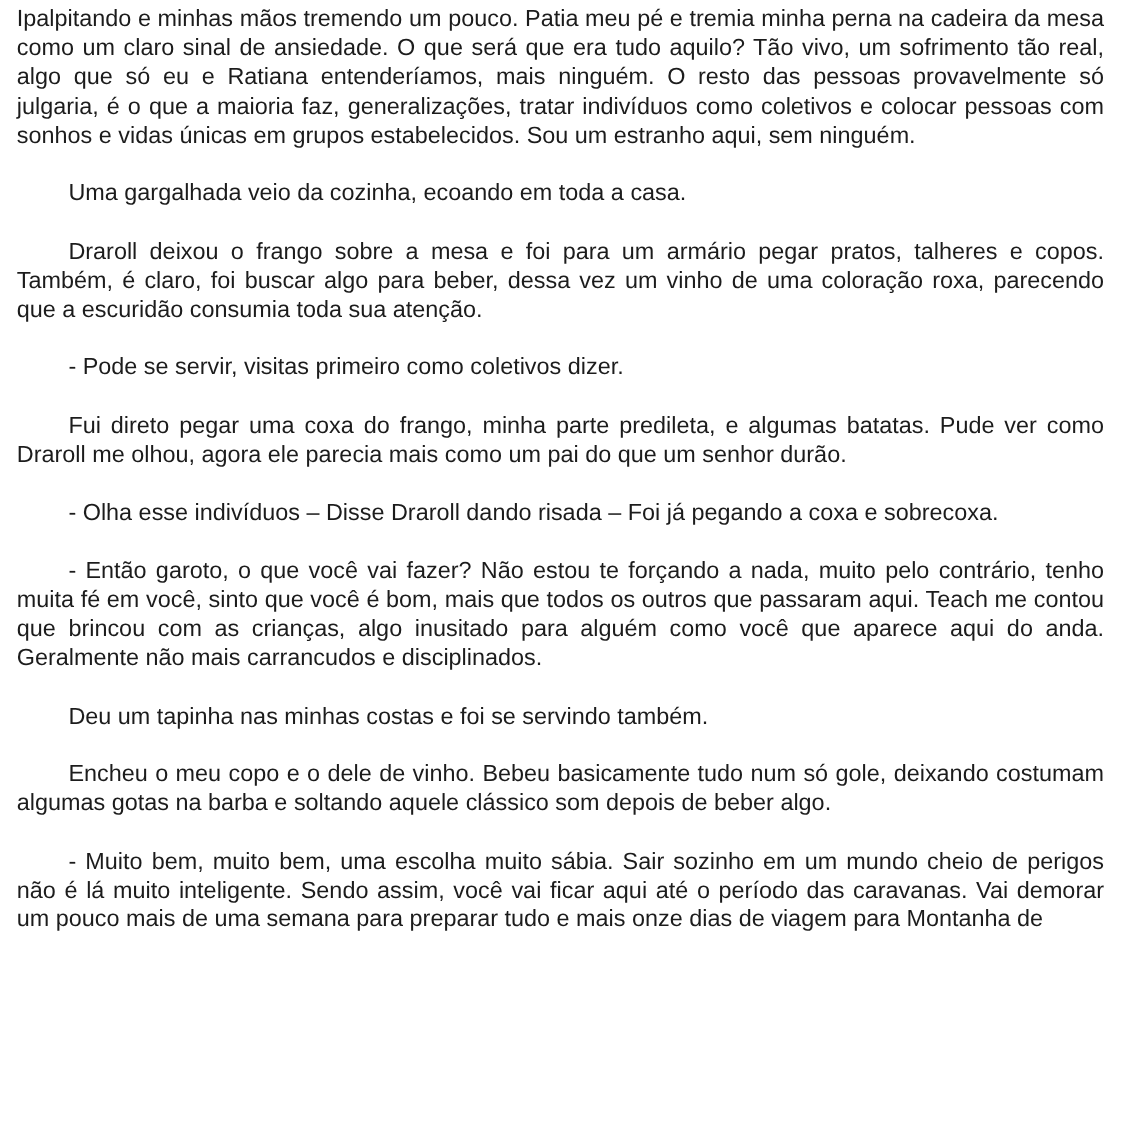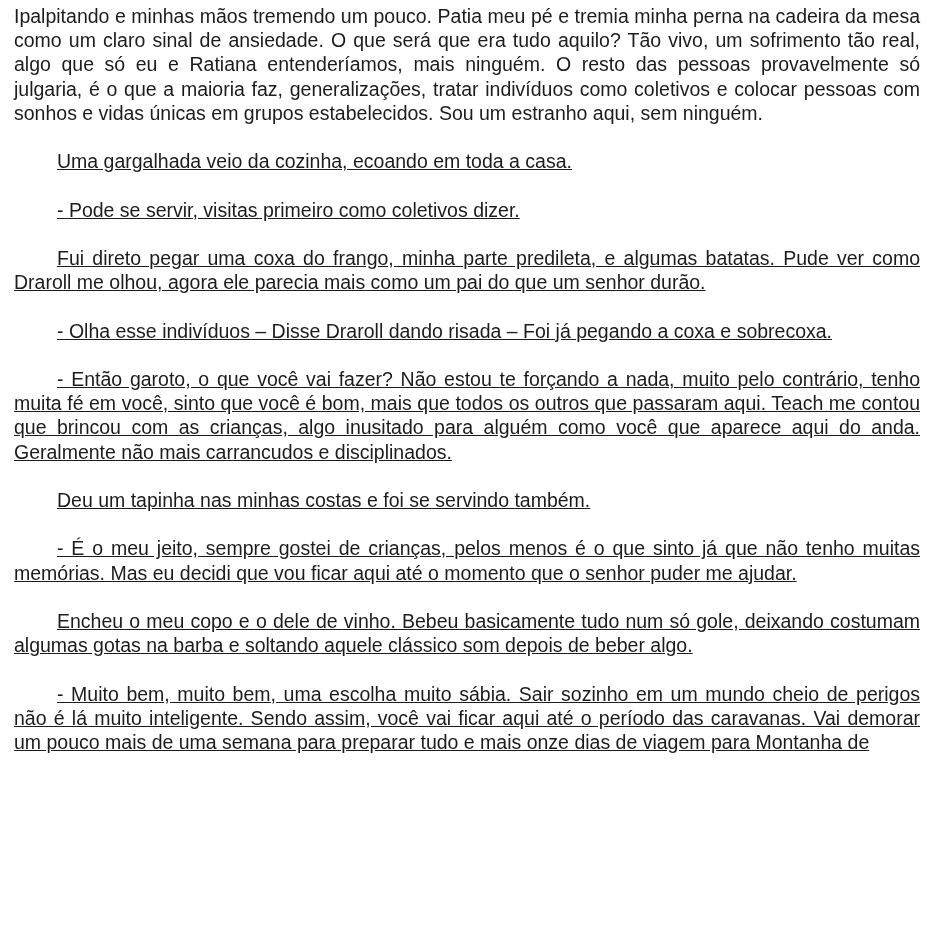--- a/index.html
+++ b/index.html
@@ -25,30 +25,29 @@
     color: #1c1c1c;
     text-align: justify;
     overflow: hidden;
   }
   .doc-page p {
     margin: 0 0 24.2px 0;
     padding: 0;
   }
   .doc-page p.indent {
     text-indent: 43px;
-    text-decoration: underline;
   }
 </style>
 </head>
 <body>
 
 <div class="doc-page">
   <p>Ipalpitando e minhas mãos tremendo um pouco. Patia meu pé e tremia minha perna na cadeira da mesa como um claro sinal de ansiedade. O que será que era tudo aquilo? Tão vivo, um sofrimento tão real, algo que só eu e Ratiana entenderíamos, mais ninguém. O resto das pessoas provavelmente só julgaria, é o que a maioria faz, generalizações, tratar indivíduos como coletivos e colocar pessoas com sonhos e vidas únicas em grupos estabelecidos. Sou um estranho aqui, sem ninguém.</p>
   <p class="indent">Uma gargalhada veio da cozinha, ecoando em toda a casa.</p>
+  <p class="indent">Draroll deixou o frango sobre a mesa e foi para um armário pegar pratos, talheres e copos. Também, é claro, foi buscar algo para beber, dessa vez um vinho de uma coloração roxa, parecendo que a escuridão consumia toda sua atenção.</p>
   <p class="indent">- Pode se servir, visitas primeiro como coletivos dizer.</p>
   <p class="indent">Fui direto pegar uma coxa do frango, minha parte predileta, e algumas batatas. Pude ver como Draroll me olhou, agora ele parecia mais como um pai do que um senhor durão.</p>
   <p class="indent">- Olha esse indivíduos – Disse Draroll dando risada – Foi já pegando a coxa e sobrecoxa.</p>
   <p class="indent">- Então garoto, o que você vai fazer? Não estou te forçando a nada, muito pelo contrário, tenho muita fé em você, sinto que você é bom, mais que todos os outros que passaram aqui. Teach me contou que brincou com as crianças, algo inusitado para alguém como você que aparece aqui do anda. Geralmente não mais carrancudos e disciplinados.</p>
   <p class="indent">Deu um tapinha nas minhas costas e foi se servindo também.</p>
-  <p class="indent">- É o meu jeito, sempre gostei de crianças, pelos menos é o que sinto já que não tenho muitas memórias. Mas eu decidi que vou ficar aqui até o momento que o senhor puder me ajudar.</p>
   <p class="indent">Encheu o meu copo e o dele de vinho. Bebeu basicamente tudo num só gole, deixando costumam algumas gotas na barba e soltando aquele clássico som depois de beber algo.</p>
   <p class="indent">- Muito bem, muito bem, uma escolha muito sábia. Sair sozinho em um mundo cheio de perigos não é lá muito inteligente. Sendo assim, você vai ficar aqui até o período das caravanas. Vai demorar um pouco mais de uma semana para preparar tudo e mais onze dias de viagem para Montanha de</p>
 </div>
 
 </body></html>

